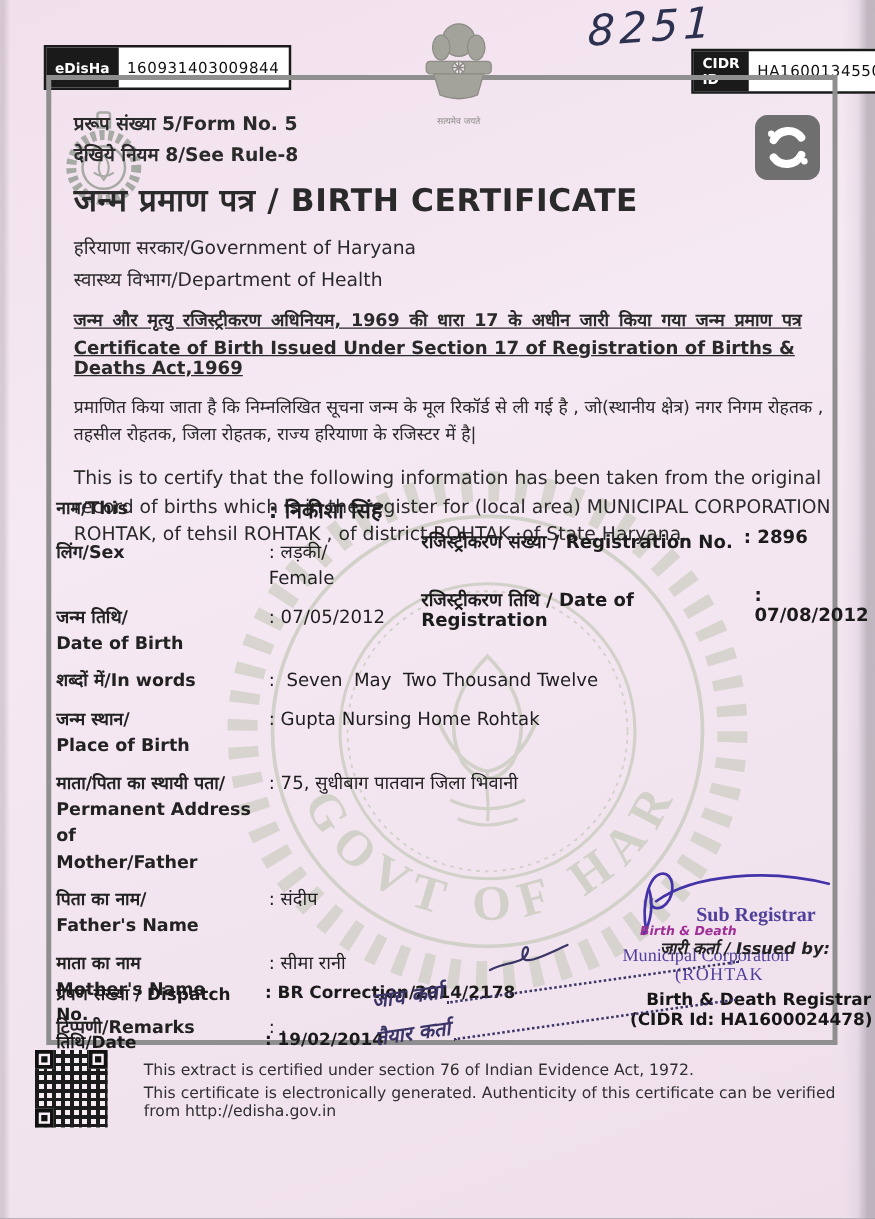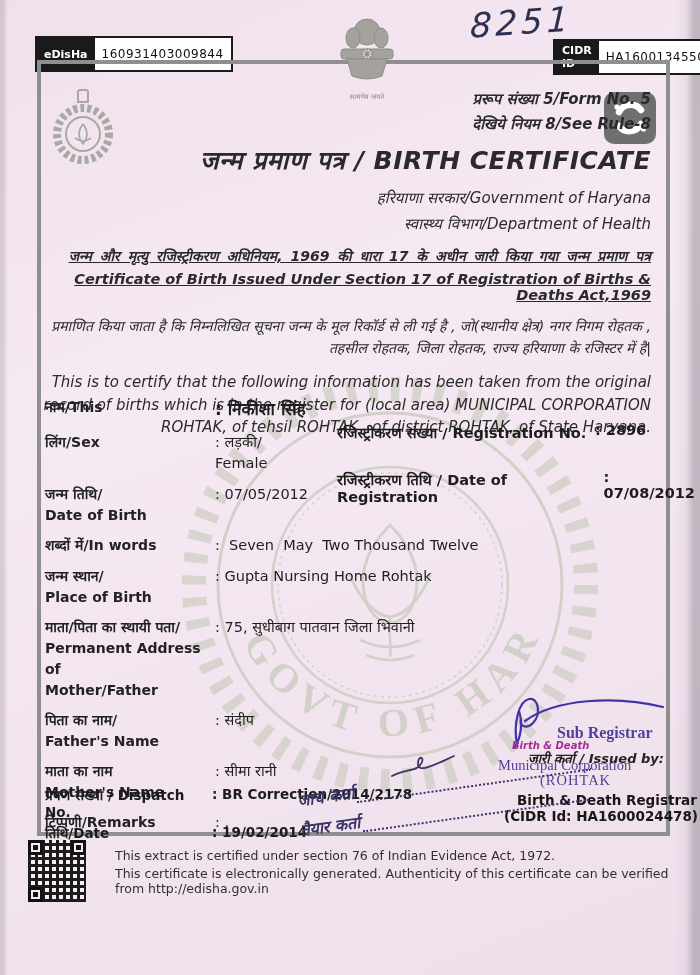--- a/index.html
+++ b/index.html
@@ -28,21 +28,21 @@
   
   .frame{position:absolute;left:37px;top:60px;width:633px;height:776px;border:4px solid var(--border-gray);}
   
   .ashoka{position:absolute;left:328px;top:16px;width:78px;text-align:center;}
   .ashoka .motto{font-size:7px;color:#8b8b85;display:block;margin-top:-2px;}
   .haryana-emblem{position:absolute;left:50px;top:86px;}
   .edisha-logo{position:absolute;left:604px;top:92px;width:52px;height:52px;border-radius:10px;background:#6f6f6f;display:flex;align-items:center;justify-content:center;}
   
   .watermark{position:absolute;left:170px;top:375px;opacity:.9;pointer-events:none;}
   
-  .header{position:absolute;left:41px;top:88px;width:610px;text-align:right;font-style:italic;}
+  .header{position:absolute;left:59px;top:88px;width:610px;text-align:left;}
   .h-form{font-size:15px;font-weight:700;}
   .h-rule{font-size:15px;font-weight:700;margin-top:5px;}
   .h-title{font-size:25px;font-weight:800;margin-top:9px;letter-spacing:.5px;}
   .h-govt{font-size:15px;font-weight:500;margin-top:11px;}
   .h-dept{font-size:15px;font-weight:500;margin-top:6px;}
   .h-act-hi{font-size:14px;font-weight:700;margin-top:13px;text-decoration:underline;word-spacing:3px;}
   .h-act-en{font-size:14.5px;font-weight:700;margin-top:6px;text-decoration:underline;}
   .h-intro-hi{font-size:14px;margin-top:13px;line-height:1.55;}
   .h-intro-en{font-size:15px;margin-top:12px;line-height:1.5;}
   

